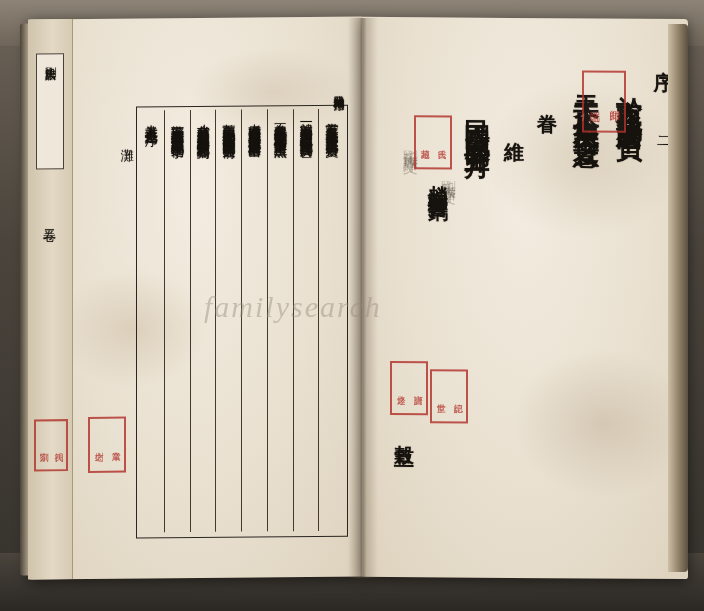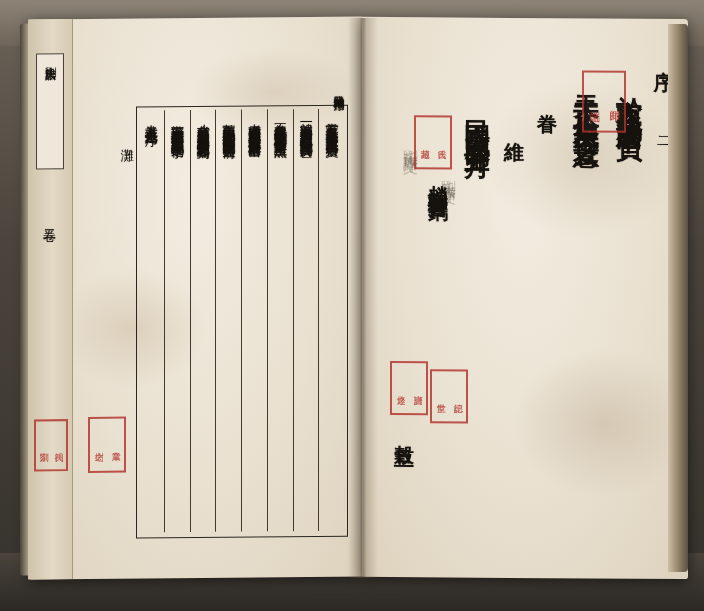--- a/index.html
+++ b/index.html
@@ -347,14 +347,15 @@
         <span>世</span>
         <span>德</span>
         <span>堂</span>
         <span>記</span>
       </div>
     </div>
 
     <div class="gutter"></div>
     <div class="spine-edge"></div>
 
+    <div class="watermark" style="left:176px; top:272px;">familysearch</div>
   </div>
 </div>
 
 </body></html>

